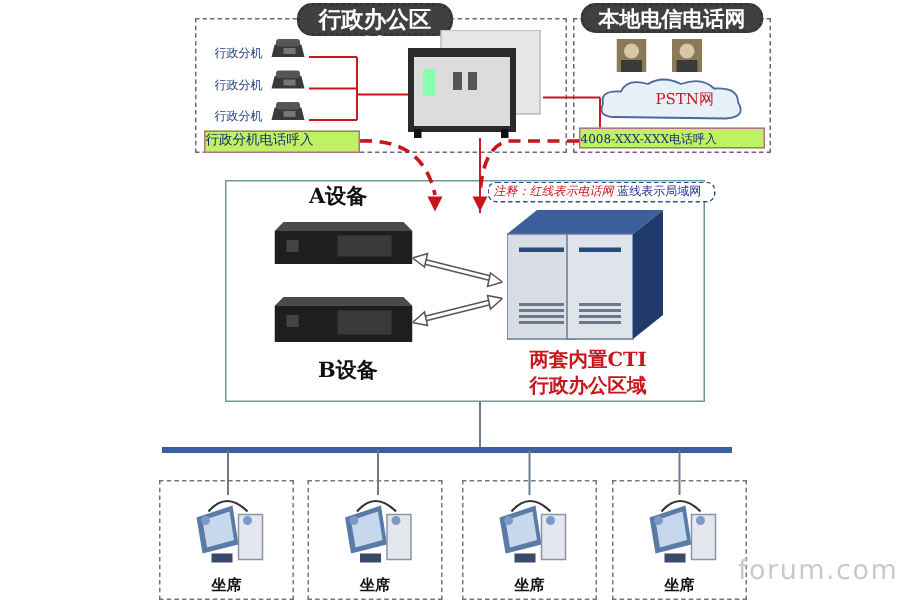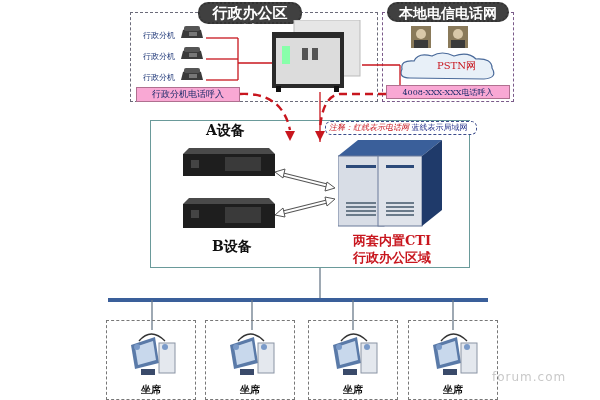--- a/index.html
+++ b/index.html
@@ -2,30 +2,30 @@
 <html><head>
 <meta charset="utf-8">
 <style>
   html, body { margin:0; padding:0; background:#ffffff; }
   body { width:600px; height:400px; position:relative; overflow:hidden; font-family:"DejaVu Serif","Liberation Serif",serif; }
   .abs { position:absolute; }
   .zone { position:absolute; border:1.5px dashed #6b6b7a; box-sizing:border-box; }
   .zone-right { border:1.5px dashed #7a5a8a; }
   .badge { position:absolute; background:#404040; color:#fff; border:2px dotted #333; border-radius:10px; font-size:15px; font-weight:bold; text-align:center; line-height:18px; padding:0 6px; box-sizing:border-box; }
   .ext-label { position:absolute; font-size:8px; color:#223a7a; }
-  .callin { position:absolute; border:1px solid #b07090; background:#f9a8d4; font-size:9px; color:#1a2a6a; text-align:center; line-height:13px; box-sizing:border-box; }
+  .callin { position:absolute; border:1px solid #b07090; background:#bef264; font-size:9px; color:#1a2a6a; line-height:13px; box-sizing:border-box; }
   .core { position:absolute; border:1.5px solid #6a9a9a; box-sizing:border-box; }
   .dev-label { position:absolute; font-size:14px; font-weight:bold; color:#111; }
   .cti-label { position:absolute; font-size:13px; font-weight:bold; color:#c8161e; text-align:center; line-height:17px; }
   .note { position:absolute; border:1.5px dashed #3a4a8a; border-radius:6px; font-size:8px; background:#fff; line-height:11px; padding:0 3px; box-sizing:border-box; white-space:nowrap; }
   .note .red { color:#c8161e;font-style:italic; }
   .note .blue { color:#22308a; }
   .seat { position:absolute; width:90px; height:80px; border:1.5px dashed #777; box-sizing:border-box; }
   .seat-label { position:absolute; bottom:2px; left:0; width:100%; text-align:center; font-size:10px; font-weight:bold; color:#111; }
-  .watermark { position:absolute; font-family:"DejaVu Sans",sans-serif; color:#c9c9c9; font-size:12px; letter-spacing:1px; }
+  .watermark { position:absolute; font-family:"DejaVu Sans",sans-serif; color:#c9c9c9; font-size:18px; letter-spacing:1px; }
 </style>
 </head>
 <body>
 
 <div class="zone" style="left:130px;top:12px;width:248px;height:90px;"></div>
 <div class="badge" style="left:198px;top:2px;width:104px;height:22px;">行政办公区域</div>
 
 <div class="ext-label" style="left:143px;top:30px;">行政分机</div>
 <div class="ext-label" style="left:143px;top:51px;">行政分机</div>
 <div class="ext-label" style="left:143px;top:72px;">行政分机</div>

